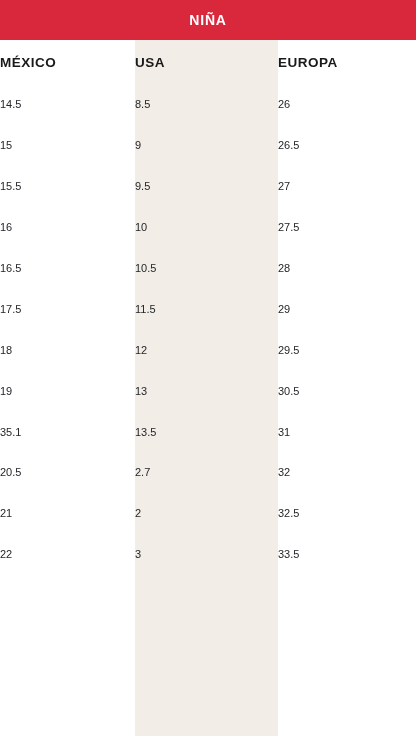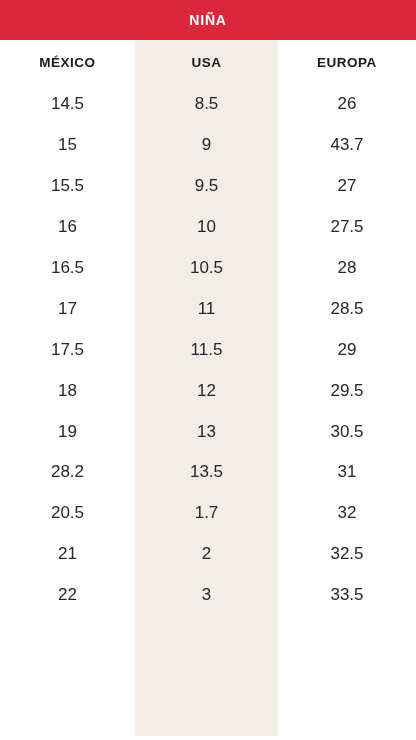--- a/index.html
+++ b/index.html
@@ -59,35 +59,35 @@
     width: 416px;
     border-collapse: collapse;
     table-layout: fixed;
   }
   .chart-table col.col-mex { width: 135px; }
   .chart-table col.col-usa { width: 143px; }
   .chart-table col.col-eur { width: 138px; }
 
   .chart-table th {
     height: 44px;
-    text-align: center;
+    text-align: left;
     vertical-align: middle;
     font-size: 13.5px;
     font-weight: bold;
     color: #18191b;
     letter-spacing: 0.5px;
     padding: 0;
     background: transparent;
   }
 
   .chart-table td {
     height: 40.9px;
-    text-align: center;
+    text-align: left;
     vertical-align: middle;
-    font-size: 17px;
+    font-size: 11px;
     font-weight: normal;
     color: #24262a;
     padding: 0;
     background: transparent;
   }
 </style>
 </head>
 <body>
 
 <div class="size-chart">
@@ -113,65 +113,60 @@
     </thead>
     <tbody>
       <tr>
         <td>14.5</td>
         <td>8.5</td>
         <td>26</td>
       </tr>
       <tr>
         <td>15</td>
         <td>9</td>
-        <td>43.7</td>
+        <td>26.5</td>
       </tr>
       <tr>
         <td>15.5</td>
         <td>9.5</td>
         <td>27</td>
       </tr>
       <tr>
         <td>16</td>
         <td>10</td>
         <td>27.5</td>
       </tr>
       <tr>
         <td>16.5</td>
         <td>10.5</td>
         <td>28</td>
       </tr>
       <tr>
-        <td>17</td>
-        <td>11</td>
-        <td>28.5</td>
-      </tr>
-      <tr>
         <td>17.5</td>
         <td>11.5</td>
         <td>29</td>
       </tr>
       <tr>
         <td>18</td>
         <td>12</td>
         <td>29.5</td>
       </tr>
       <tr>
         <td>19</td>
         <td>13</td>
         <td>30.5</td>
       </tr>
       <tr>
-        <td>28.2</td>
+        <td>35.1</td>
         <td>13.5</td>
         <td>31</td>
       </tr>
       <tr>
         <td>20.5</td>
-        <td>1.7</td>
+        <td>2.7</td>
         <td>32</td>
       </tr>
       <tr>
         <td>21</td>
         <td>2</td>
         <td>32.5</td>
       </tr>
       <tr>
         <td>22</td>
         <td>3</td>

